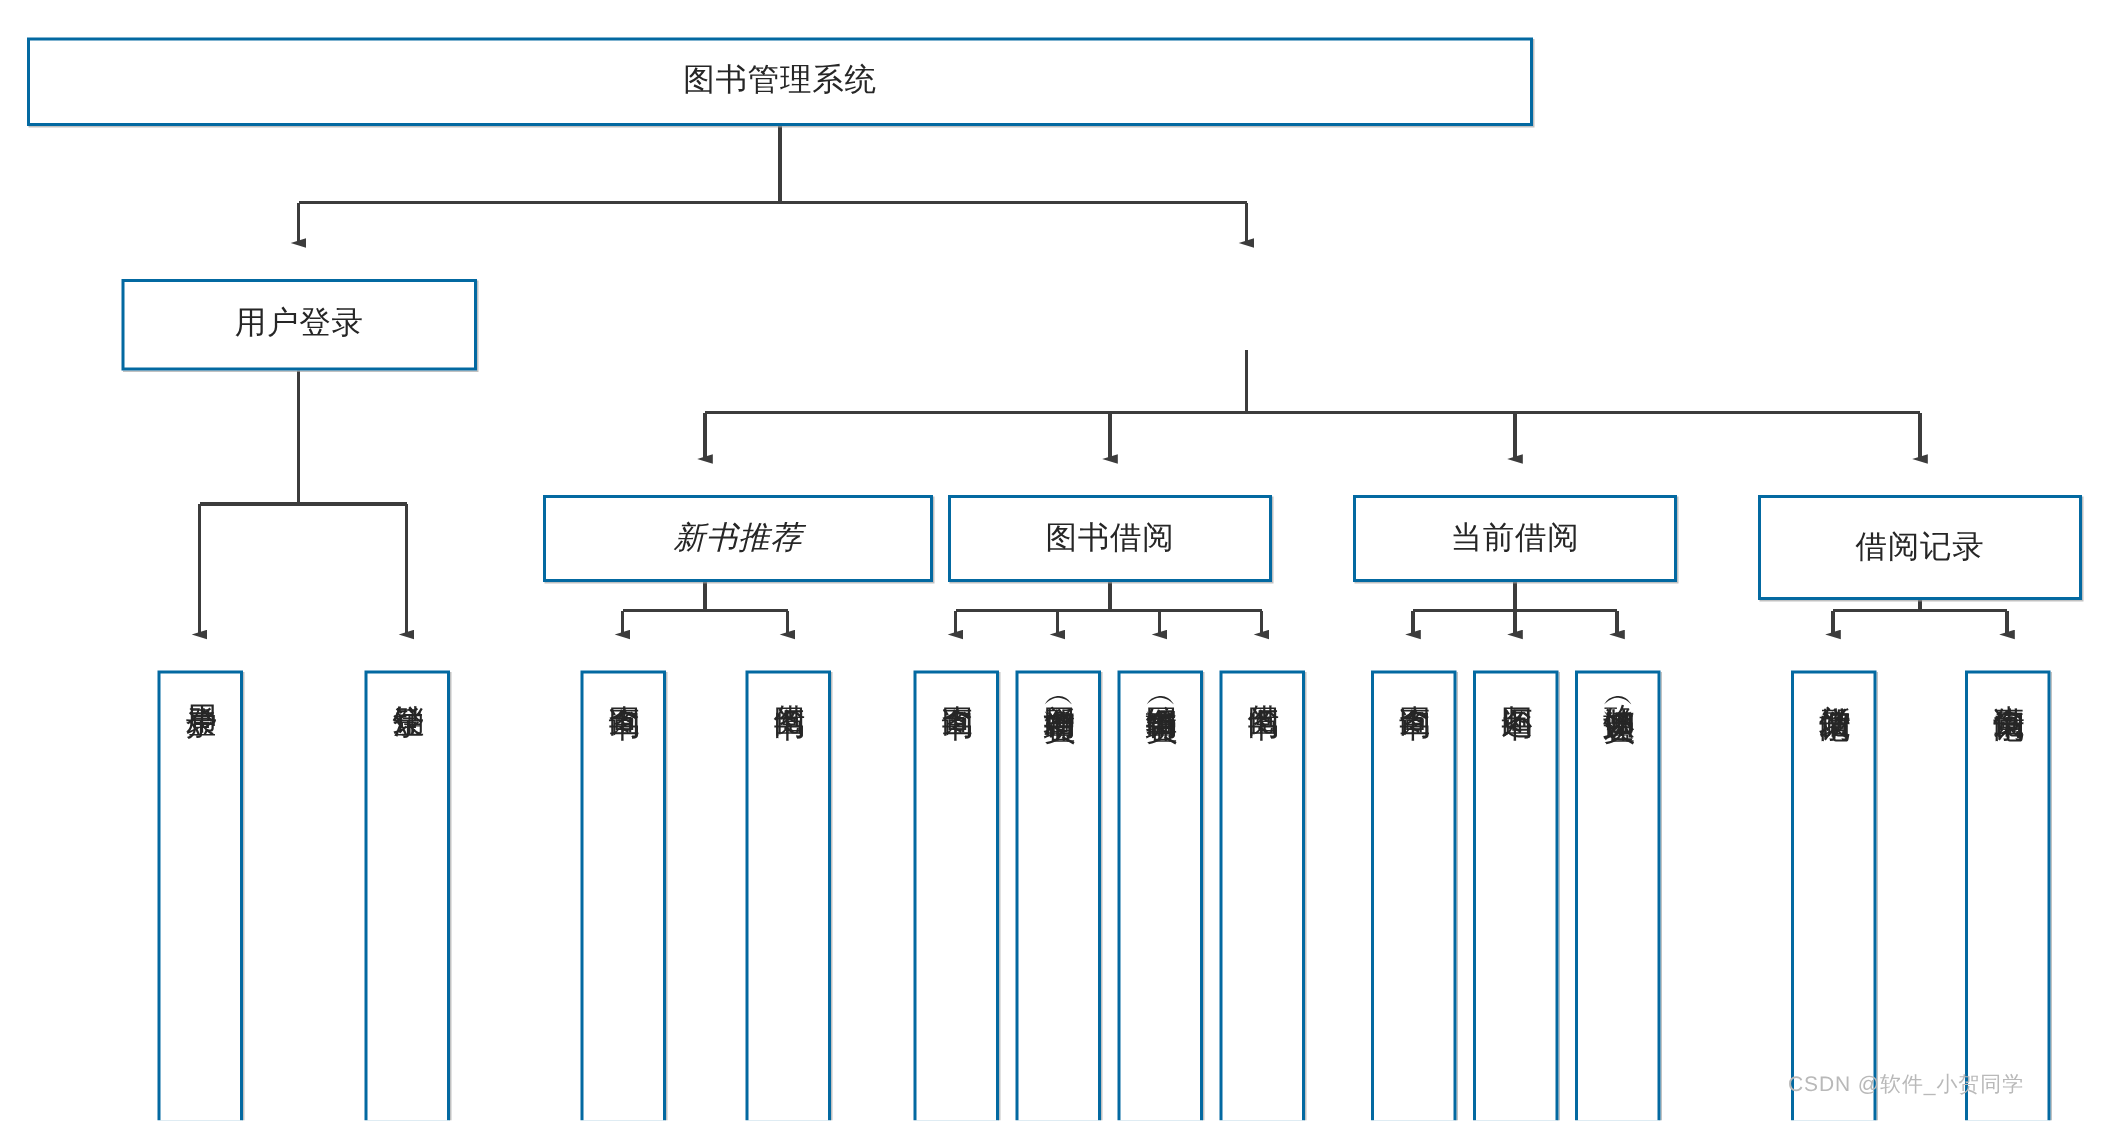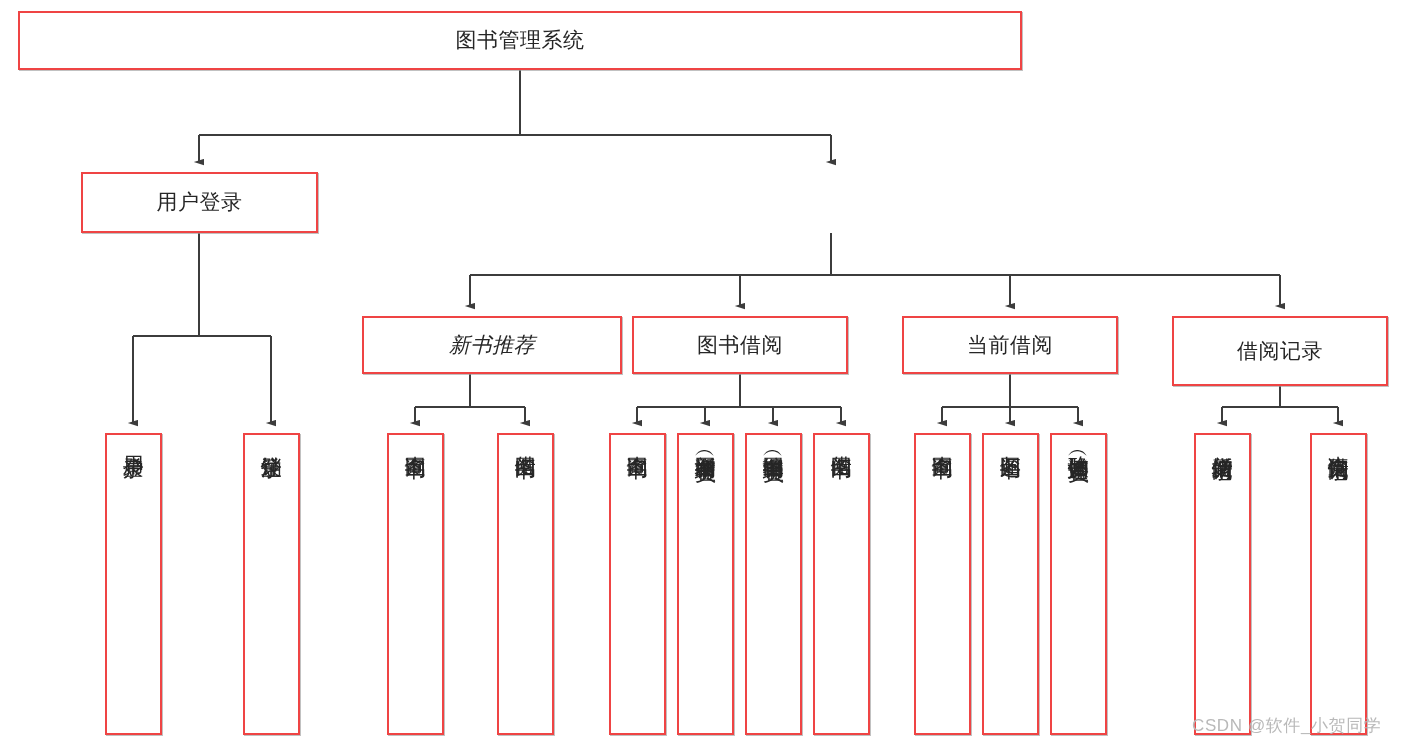--- a/index.html
+++ b/index.html
@@ -22,25 +22,26 @@
     left: 0;
     top: 0;
     width: 1405px;
     height: 747px;
     pointer-events: none;
   }
   .node {
     position: absolute;
     box-sizing: border-box;
     background: #ffffff;
-    border: 2px solid #ef4444;
+    border: 2px solid #0369a1;
     display: flex;
     align-items: center;
     justify-content: center;
     box-shadow: 1px 1px 0 rgba(160,160,160,0.65);
+    margin-top: 14px;
   }
   .node .label {
     color: #262626;
     text-align: center;
     line-height: 1.05;
   }
   .node.horizontal .label {
     font-size: 21px;
     letter-spacing: 0.5px;
   }
@@ -61,21 +62,21 @@
     letter-spacing: 1px;
     white-space: normal;
     max-height: 100%;
   }
   .node.vertical.tall .label {
     font-size: 21px;
   }
   .watermark {
     position: absolute;
     color: #b9b9b9;
-    font-size: 17px;
+    font-size: 14px;
     letter-spacing: 0.6px;
     white-space: nowrap;
     user-select: none;
   }
 </style>
 </head>
 <body>
 
 <div id="canvas">
 

